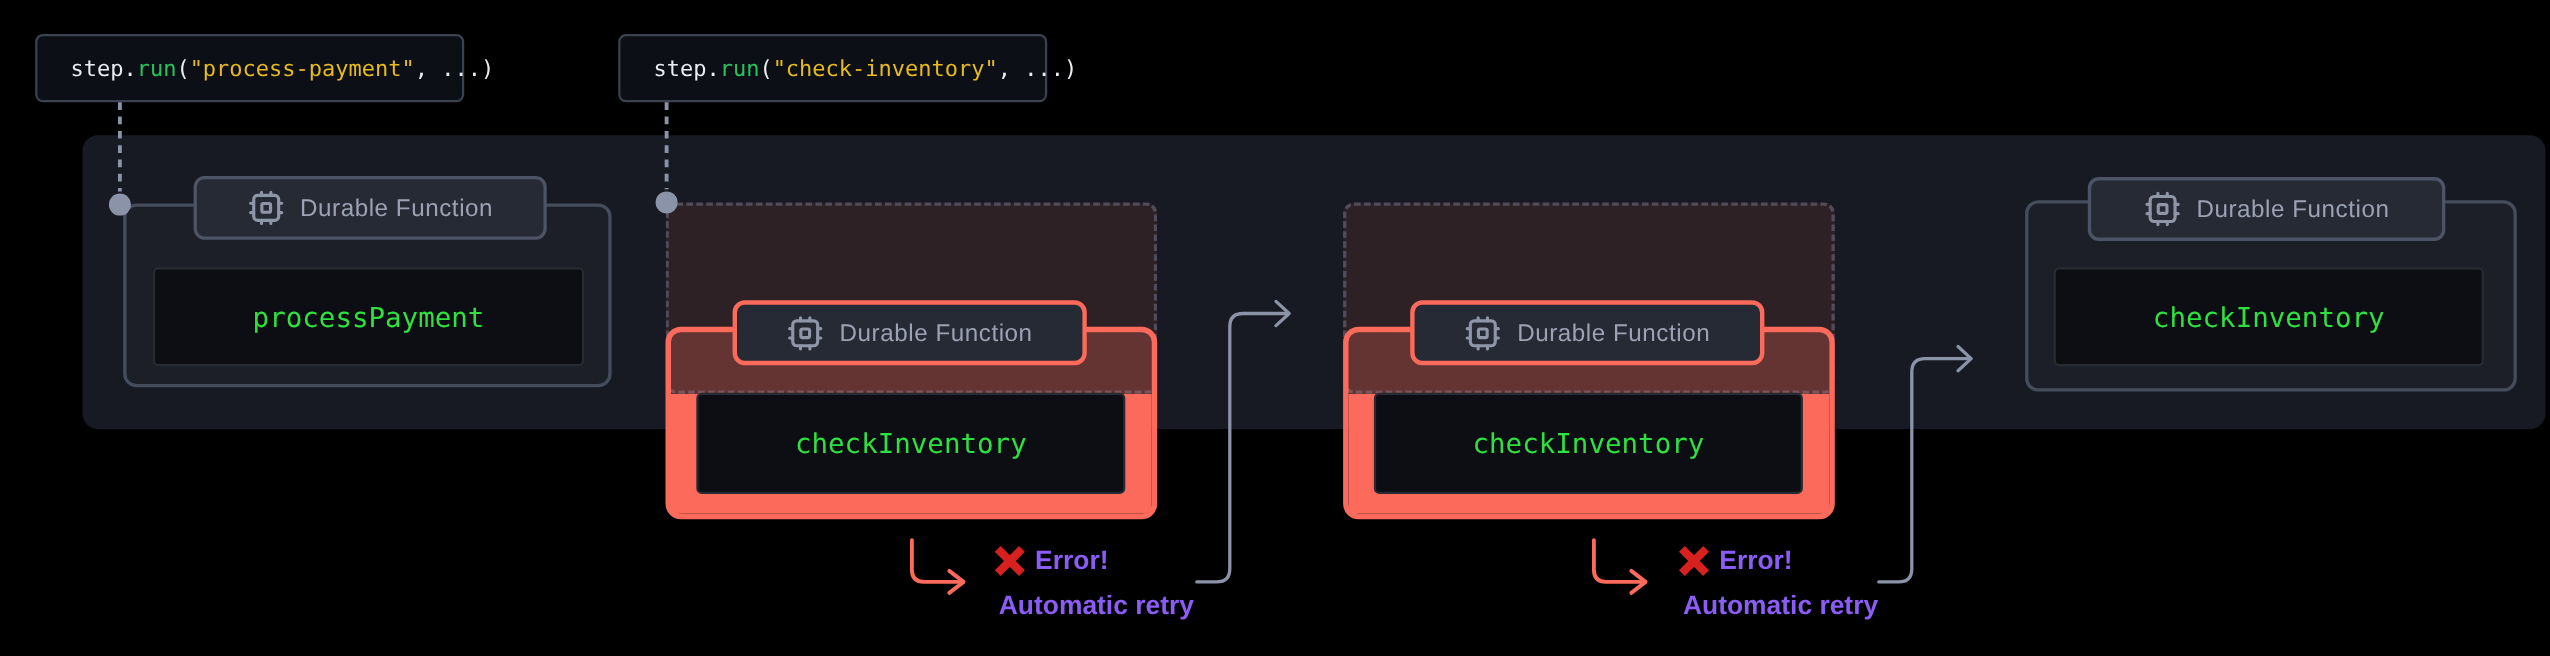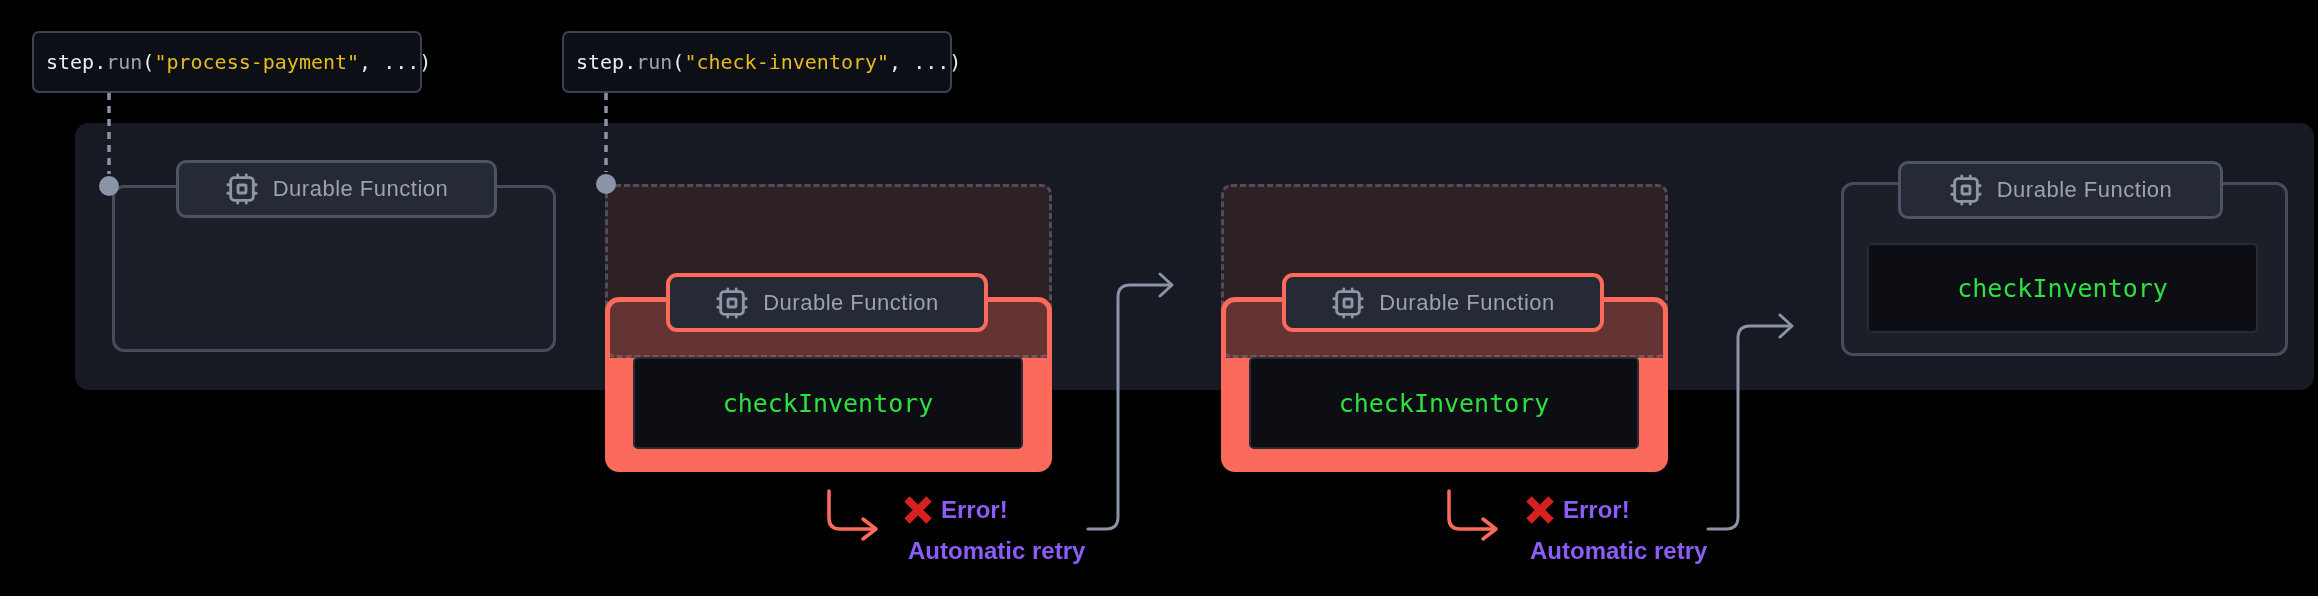--- a/index.html
+++ b/index.html
@@ -15,29 +15,29 @@
 
   
   .code-label {
     position: absolute;
     height: 62px;
     background: #0c0f15;
     border: 2px solid #3b4250;
     border-radius: 7px;
     display: flex;
     align-items: center;
-    padding-left: 12px;
+    padding-left: 30px;
     font-family: "DejaVu Sans Mono", monospace;
     font-size: 20px;
     color: #e9ecf1;
     white-space: pre;
   }
   .code-label.l1 { left: 32px;  top: 31px; width: 390px; }
   .code-label.l2 { left: 562px; top: 31px; width: 390px; }
-  .cg { color: #a3a3a3; }
+  .cg { color: #22c55e; }
   .cy { color: #e8bb1d; }
 
   
   .panel {
     position: absolute;
     left: 75px; top: 123px;
     width: 2239px; height: 267px;
     background: #171a22;
     border-radius: 14px;
   }
@@ -147,20 +147,23 @@
 <body>
 
 <div class="stage">
 
   <div class="code-label l1"><span>step</span><span>.</span><span class="cg">run</span><span>(</span><span class="cy">"process-payment"</span><span>, ...)</span></div>
   <div class="code-label l2"><span>step</span><span>.</span><span class="cg">run</span><span>(</span><span class="cy">"check-inventory"</span><span>, ...)</span></div>
 
   <div class="panel"></div>
 
   <div class="card g1"></div>
+  <div class="fnbox g1">
+    <span>processPayment</span>
+  </div>
   <div class="badge g1">
     <svg viewBox="0 0 24 24" width="34" height="34" fill="none" stroke="#8e96a8" stroke-width="2" stroke-linecap="round" stroke-linejoin="round">
         <rect x="4" y="4" width="16" height="16" rx="2.5"></rect>
         <rect x="9.2" y="9.2" width="5.6" height="5.6" rx="1"></rect>
         <path d="M9 2v2M15 2v2M9 20v2M15 20v2M2 9h2M2 15h2M20 9h2M20 15h2"></path>
       </svg>
     <span>Durable Function</span>
   </div>
 
   <div class="ghost g2"></div>

